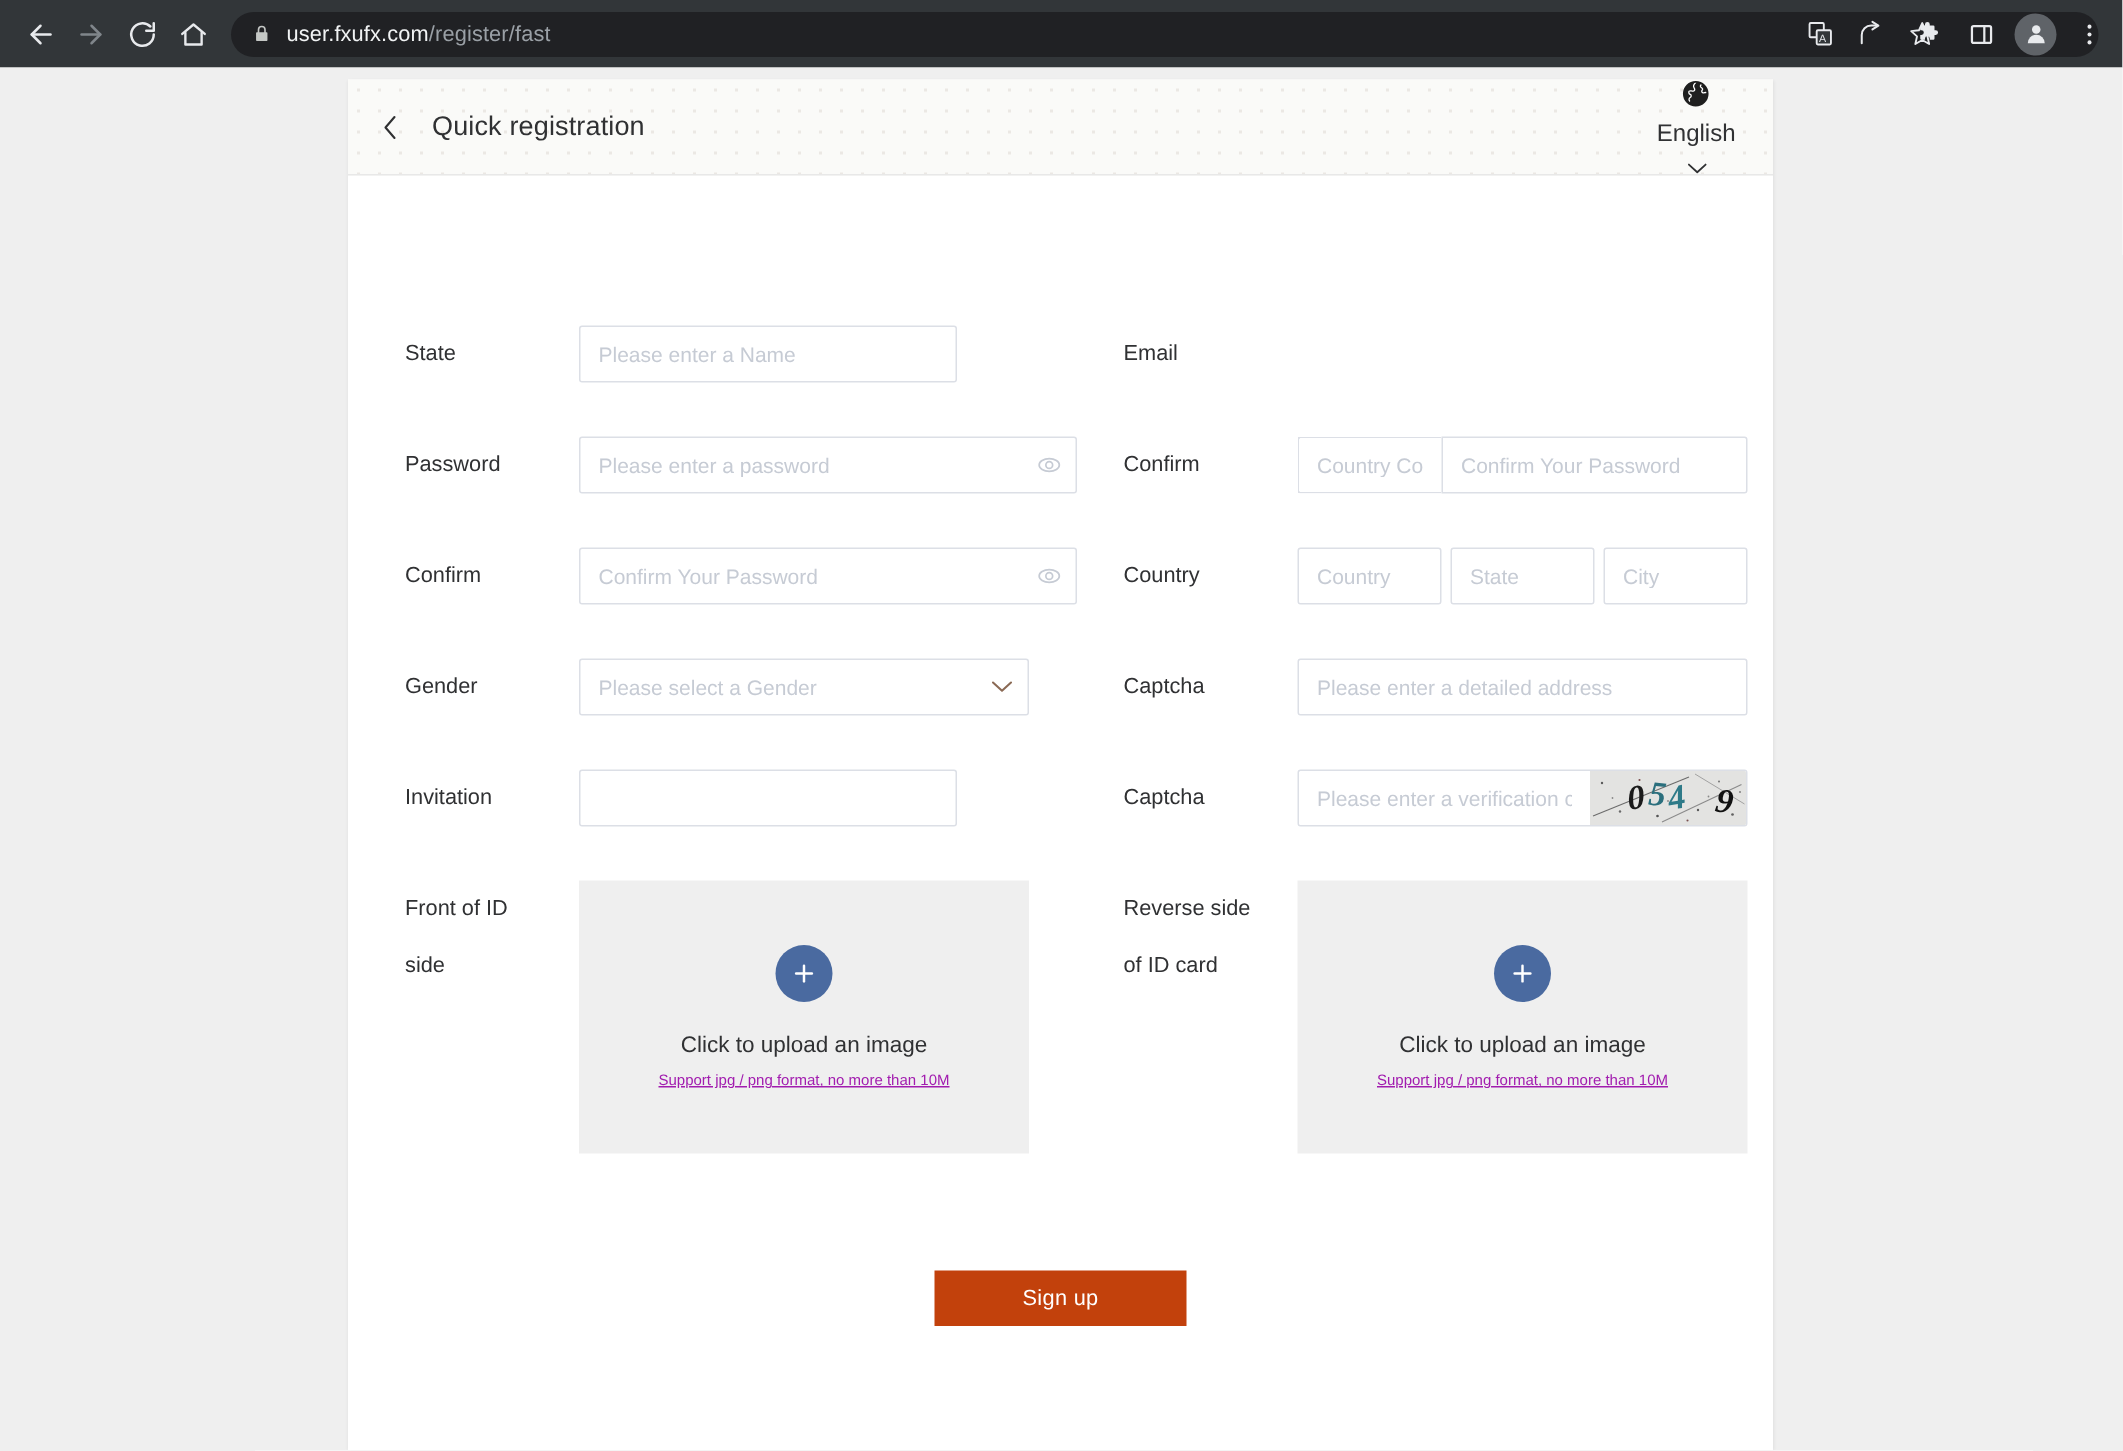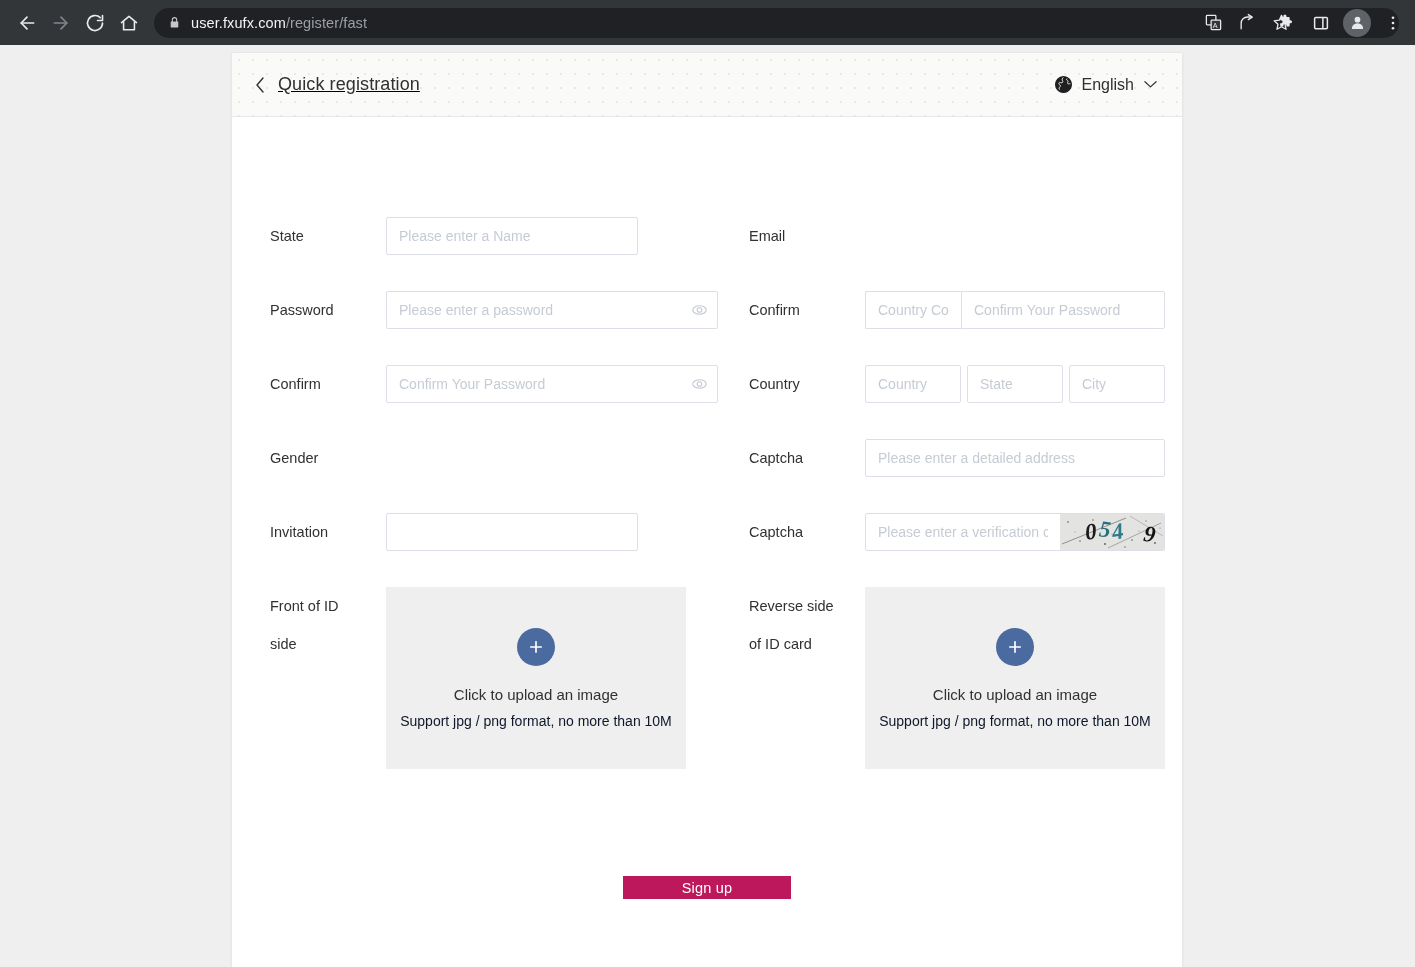--- a/index.html
+++ b/index.html
@@ -113,35 +113,35 @@
     background-size: 14px 14px;
     border-bottom: 1px solid #e8e8e8;
     display: flex;
     align-items: center;
     justify-content: space-between;
     padding: 0 25px 0 22px;
   }
   .header-left {
     display: flex;
     align-items: center;
-    gap: 12px;
-    text-decoration: underline;
+    gap: 22px;
   }
   .back-chevron { display: flex; align-items: center; }
   .page-title {
     font-size: 18px;
     color: #303133;
     letter-spacing: .1px;
   }
   .lang-select {
     display: flex;
     align-items: center;
     gap: 9px;
     font-size: 16px;
     color: #303133;
+    flex-direction: column;
   }
   .globe-icon { display: flex; }
   .chev-down { display: flex; margin-left: 1px; }
 
   
   .form-body {
     padding: 100px 0 0 0;
   }
 
   .form-row {
@@ -264,40 +264,40 @@
     background: #4a6aa0;
     display: flex; align-items: center; justify-content: center;
     margin-bottom: 20px;
   }
   .upload-main {
     font-size: 15px;
     color: #303133;
     margin-bottom: 10px;
   }
   .upload-sub {
-    font-size: 14px;
-    color: #0f172a;
+    font-size: 10px;
+    color: #a21caf;
+    text-decoration: underline;
   }
 
   .submit-wrap {
     display: flex;
     justify-content: center;
     margin-top: 78px;
     padding-bottom: 40px;
   }
   .signup-btn {
     width: 168px;
-    height: 23px;
-    background: #be185d;
+    height: 37px;
+    background: #c2410c;
     color: #fff;
     border: none;
     font-size: 14.5px;
     font-family: "Liberation Sans", sans-serif;
     letter-spacing: .2px;
-    margin-top: 29px;
   }
 </style>
 </head>
 <body>
 
 <div class="browser-bar">
 
   <div class="nav-btn">
     <svg width="20" height="20" viewBox="0 0 24 24" fill="none" stroke="#e8eaed" stroke-width="2" stroke-linecap="round" stroke-linejoin="round">
       <line x1="20" y1="12" x2="5" y2="12"></line>
@@ -477,20 +477,30 @@
               <input class="inp" type="text" placeholder="State" style="">
               <input class="inp" type="text" placeholder="City" style="">
             </div>
           </div>
         </div>
       </div>
 
       <div class="form-row">
         <div class="col left">
           <div class="field-label">Gender</div>
+          <div class="control">
+            <div class="select-wrap">
+              <input class="inp" type="text" readonly="" placeholder="Please select a Gender" style="">
+              <span class="sel-chev">
+                <svg width="14" height="9" viewBox="0 0 14 9" fill="none" stroke="#8b6a55" stroke-width="1.4" stroke-linecap="round" stroke-linejoin="round">
+                  <polyline points="1 1.5 7 7 13 1.5"></polyline>
+                </svg>
+              </span>
+            </div>
+          </div>
         </div>
         <div class="col right">
           <div class="field-label">Captcha</div>
           <div class="control">
             <input class="inp w-addr" type="text" placeholder="Please enter a detailed address" style="">
           </div>
         </div>
       </div>
 
       <div class="form-row">

